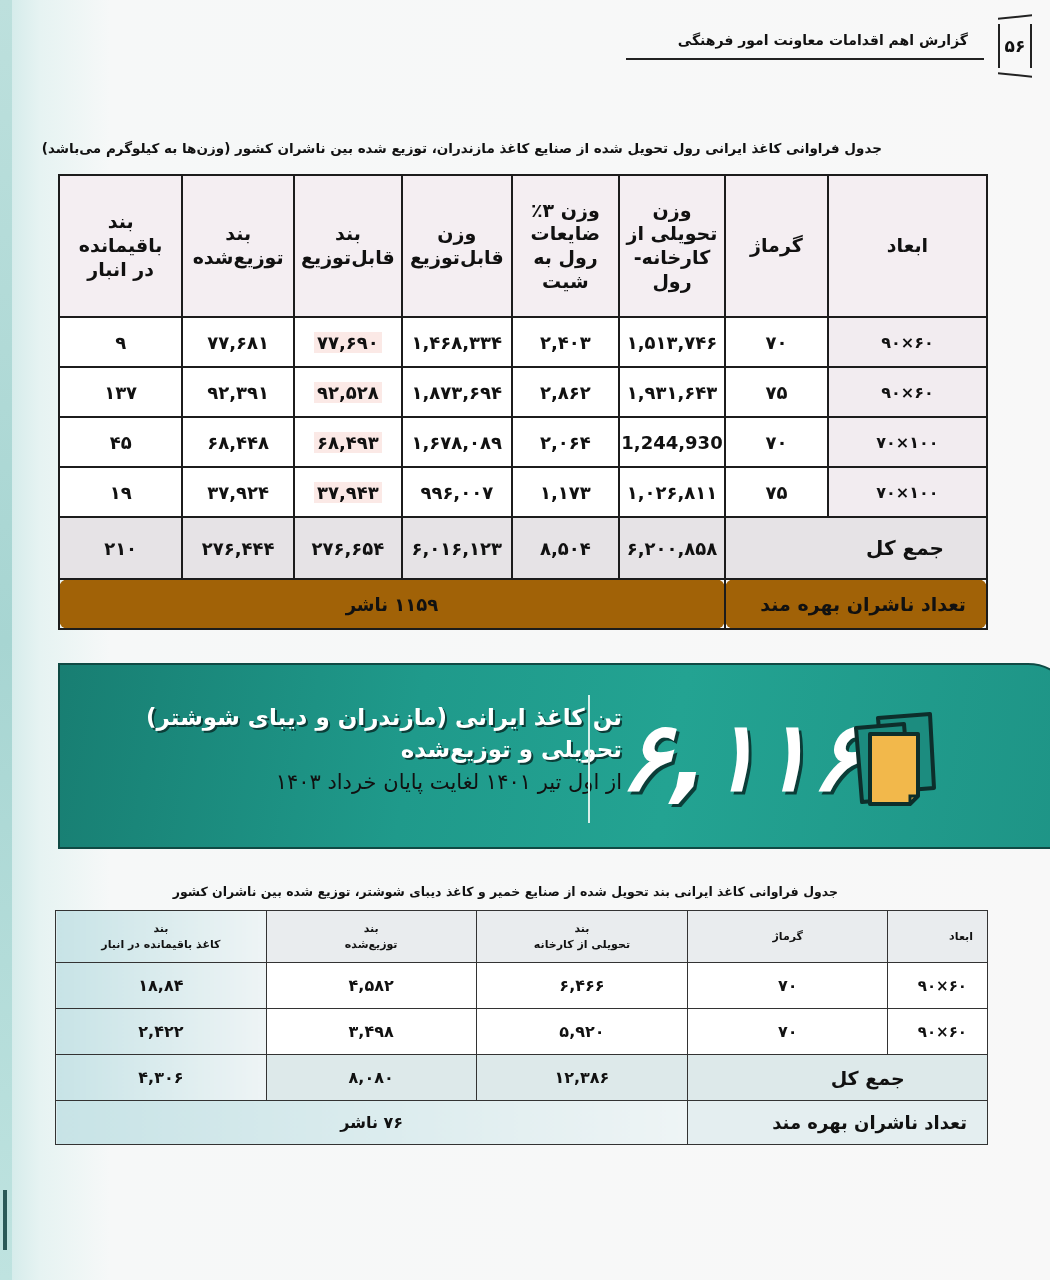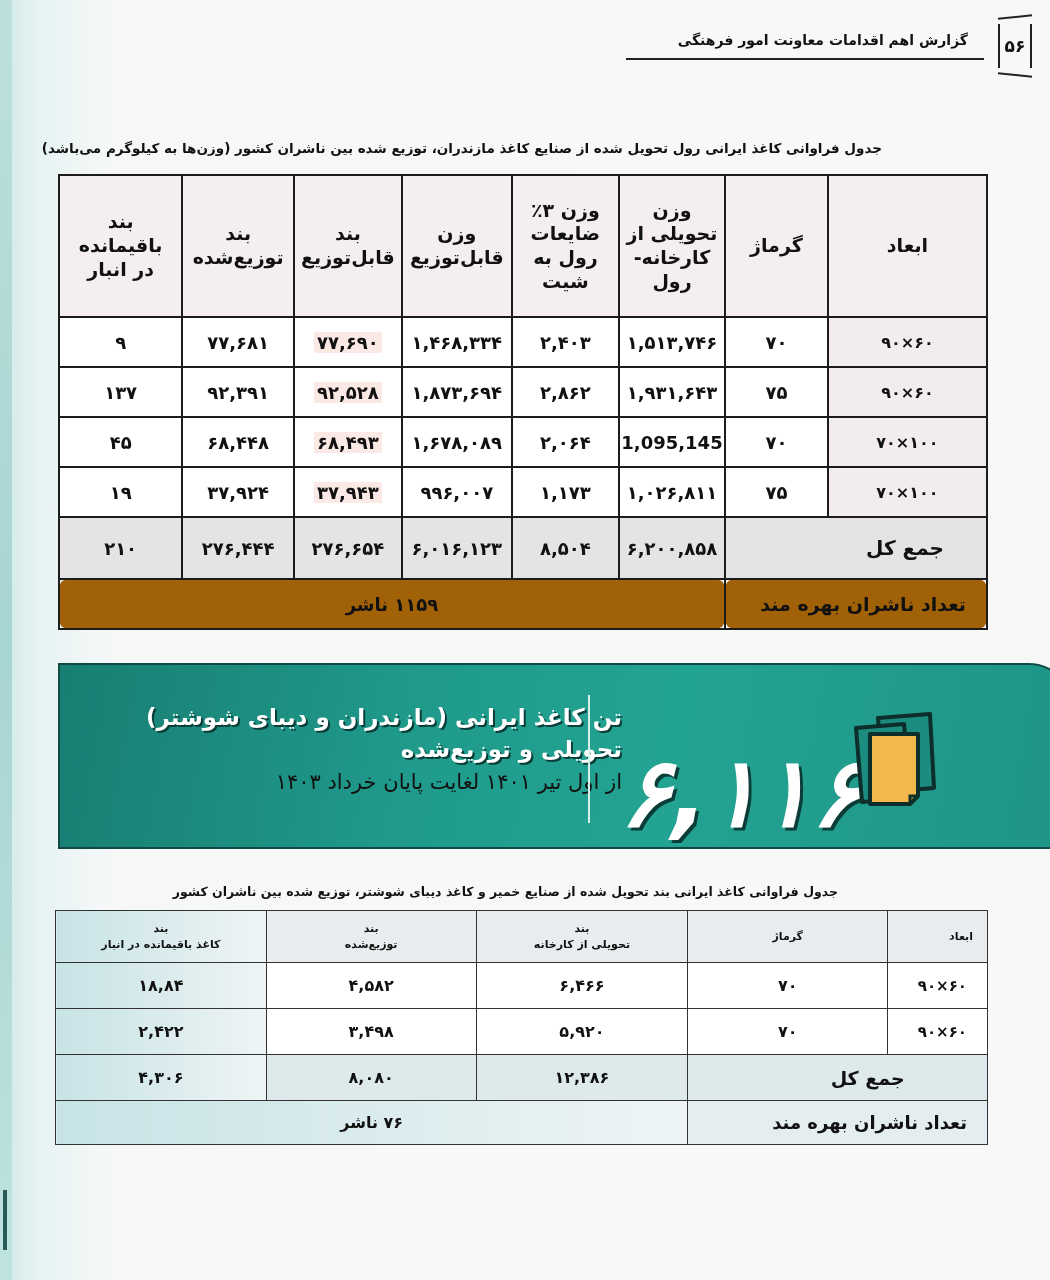--- a/index.html
+++ b/index.html
@@ -76,21 +76,21 @@
     border: 2px solid #0f4a44;
     border-top-right-radius: 48px;
     overflow: hidden;
   }
   .banner-divider {
     position: absolute; left: 528px; top: 30px; width: 2px; height: 128px; background: #d9efe9;
   }
   .banner-number {
     position: absolute; left: 560px; top: 32px; width: 180px; text-align: center;
     font-size: 96px; font-weight: bold; color: #fff; font-style: italic;
-    text-shadow: 3px 3px 0 #0b3d38; letter-spacing: -4px; line-height: 120px; margin-top: 36px;
+    text-shadow: 3px 3px 0 #0b3d38; letter-spacing: -4px; line-height: 120px;
   }
   .banner-text { position: absolute; right: 452px; top: 36px; direction: rtl; text-align: right; }
   .banner-line1, .banner-line2 {
     font-size: 23px; font-weight: bold; color: #fff; line-height: 32px; white-space: nowrap;
     text-shadow: 2px 2px 0 #0b3d38;
   }
   .banner-line3 { font-size: 21px; color: #111; line-height: 34px; white-space: nowrap; }
   .banner-icon { position: absolute; left: 790px; top: 45px; width: 90px; height: 100px; }
 
   
@@ -166,21 +166,21 @@
       <td>۱,۹۳۱,۶۴۳</td>
       <td>۲,۸۶۲</td>
       <td>۱,۸۷۳,۶۹۴</td>
       <td><span class="hl">۹۲,۵۲۸</span></td>
       <td>۹۲,۳۹۱</td>
       <td>۱۳۷</td>
     </tr>
     <tr>
       <td class="dim">۱۰۰×۷۰</td>
       <td>۷۰</td>
-      <td>1,095,145</td>
+      <td>1,244,930</td>
       <td>۲,۰۶۴</td>
       <td>۱,۶۷۸,۰۸۹</td>
       <td><span class="hl">۶۸,۴۹۳</span></td>
       <td>۶۸,۴۴۸</td>
       <td>۴۵</td>
     </tr>
     <tr>
       <td class="dim">۱۰۰×۷۰</td>
       <td>۷۵</td>
       <td>۱,۰۲۶,۸۱۱</td>

